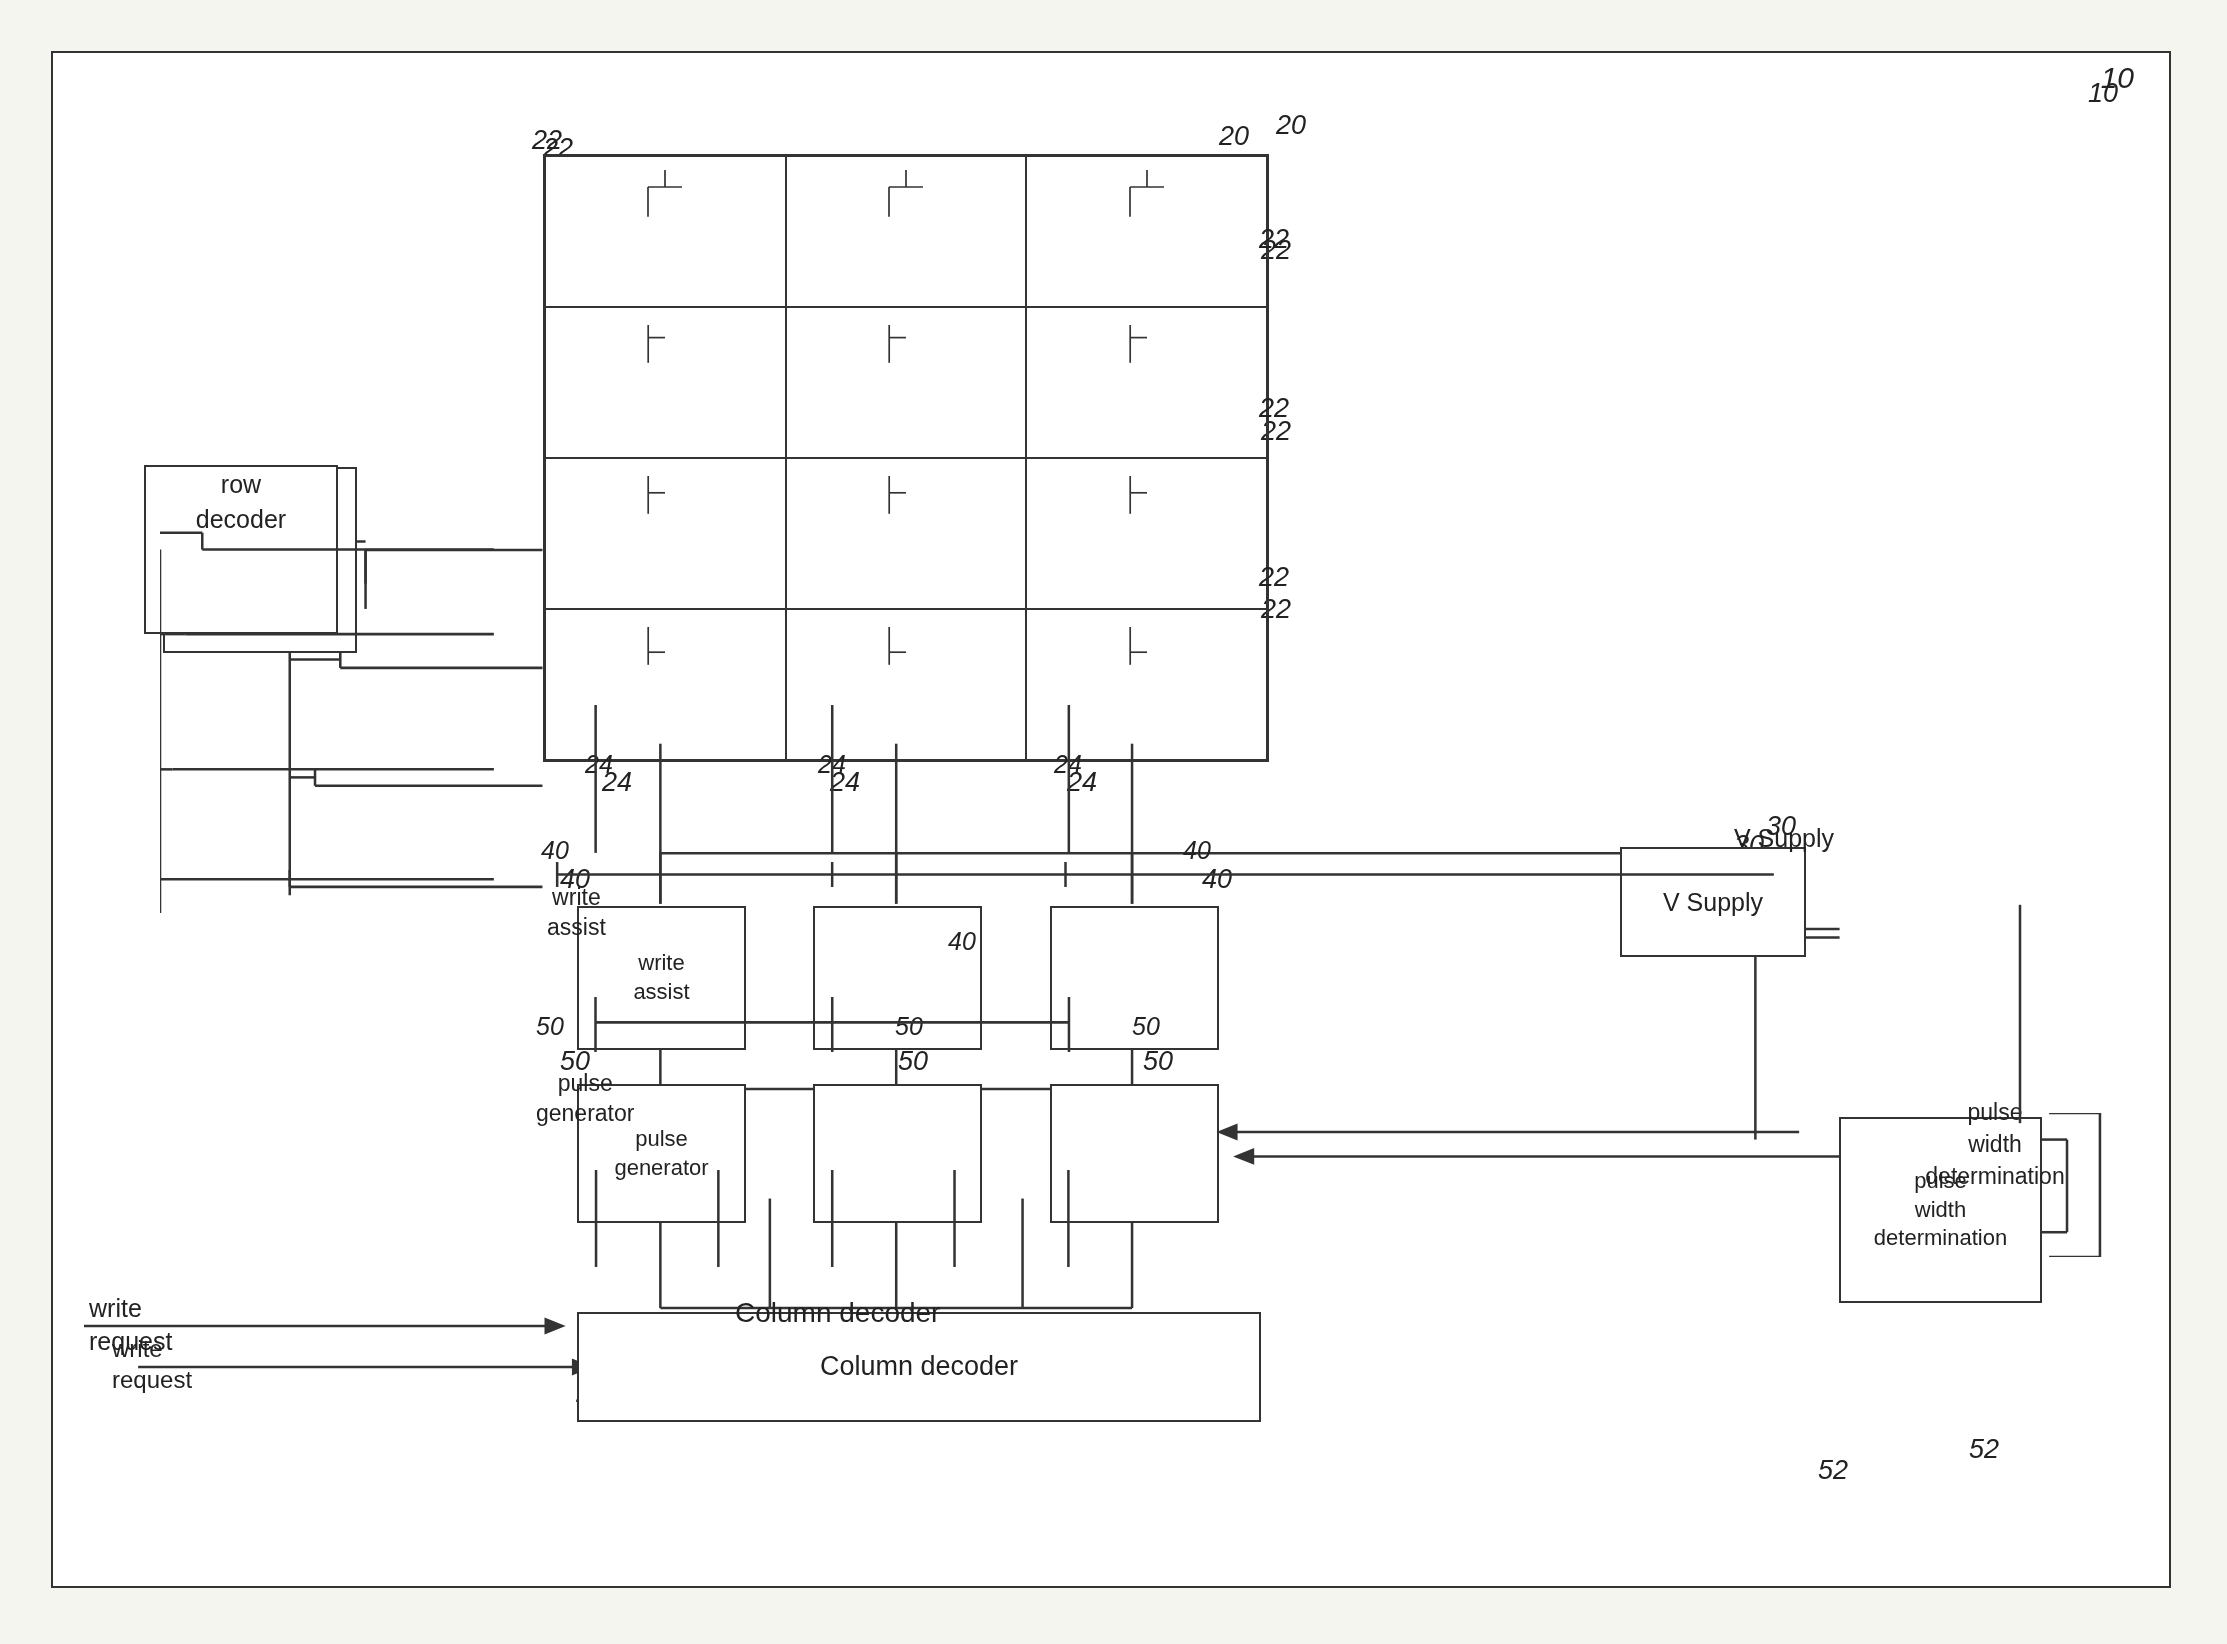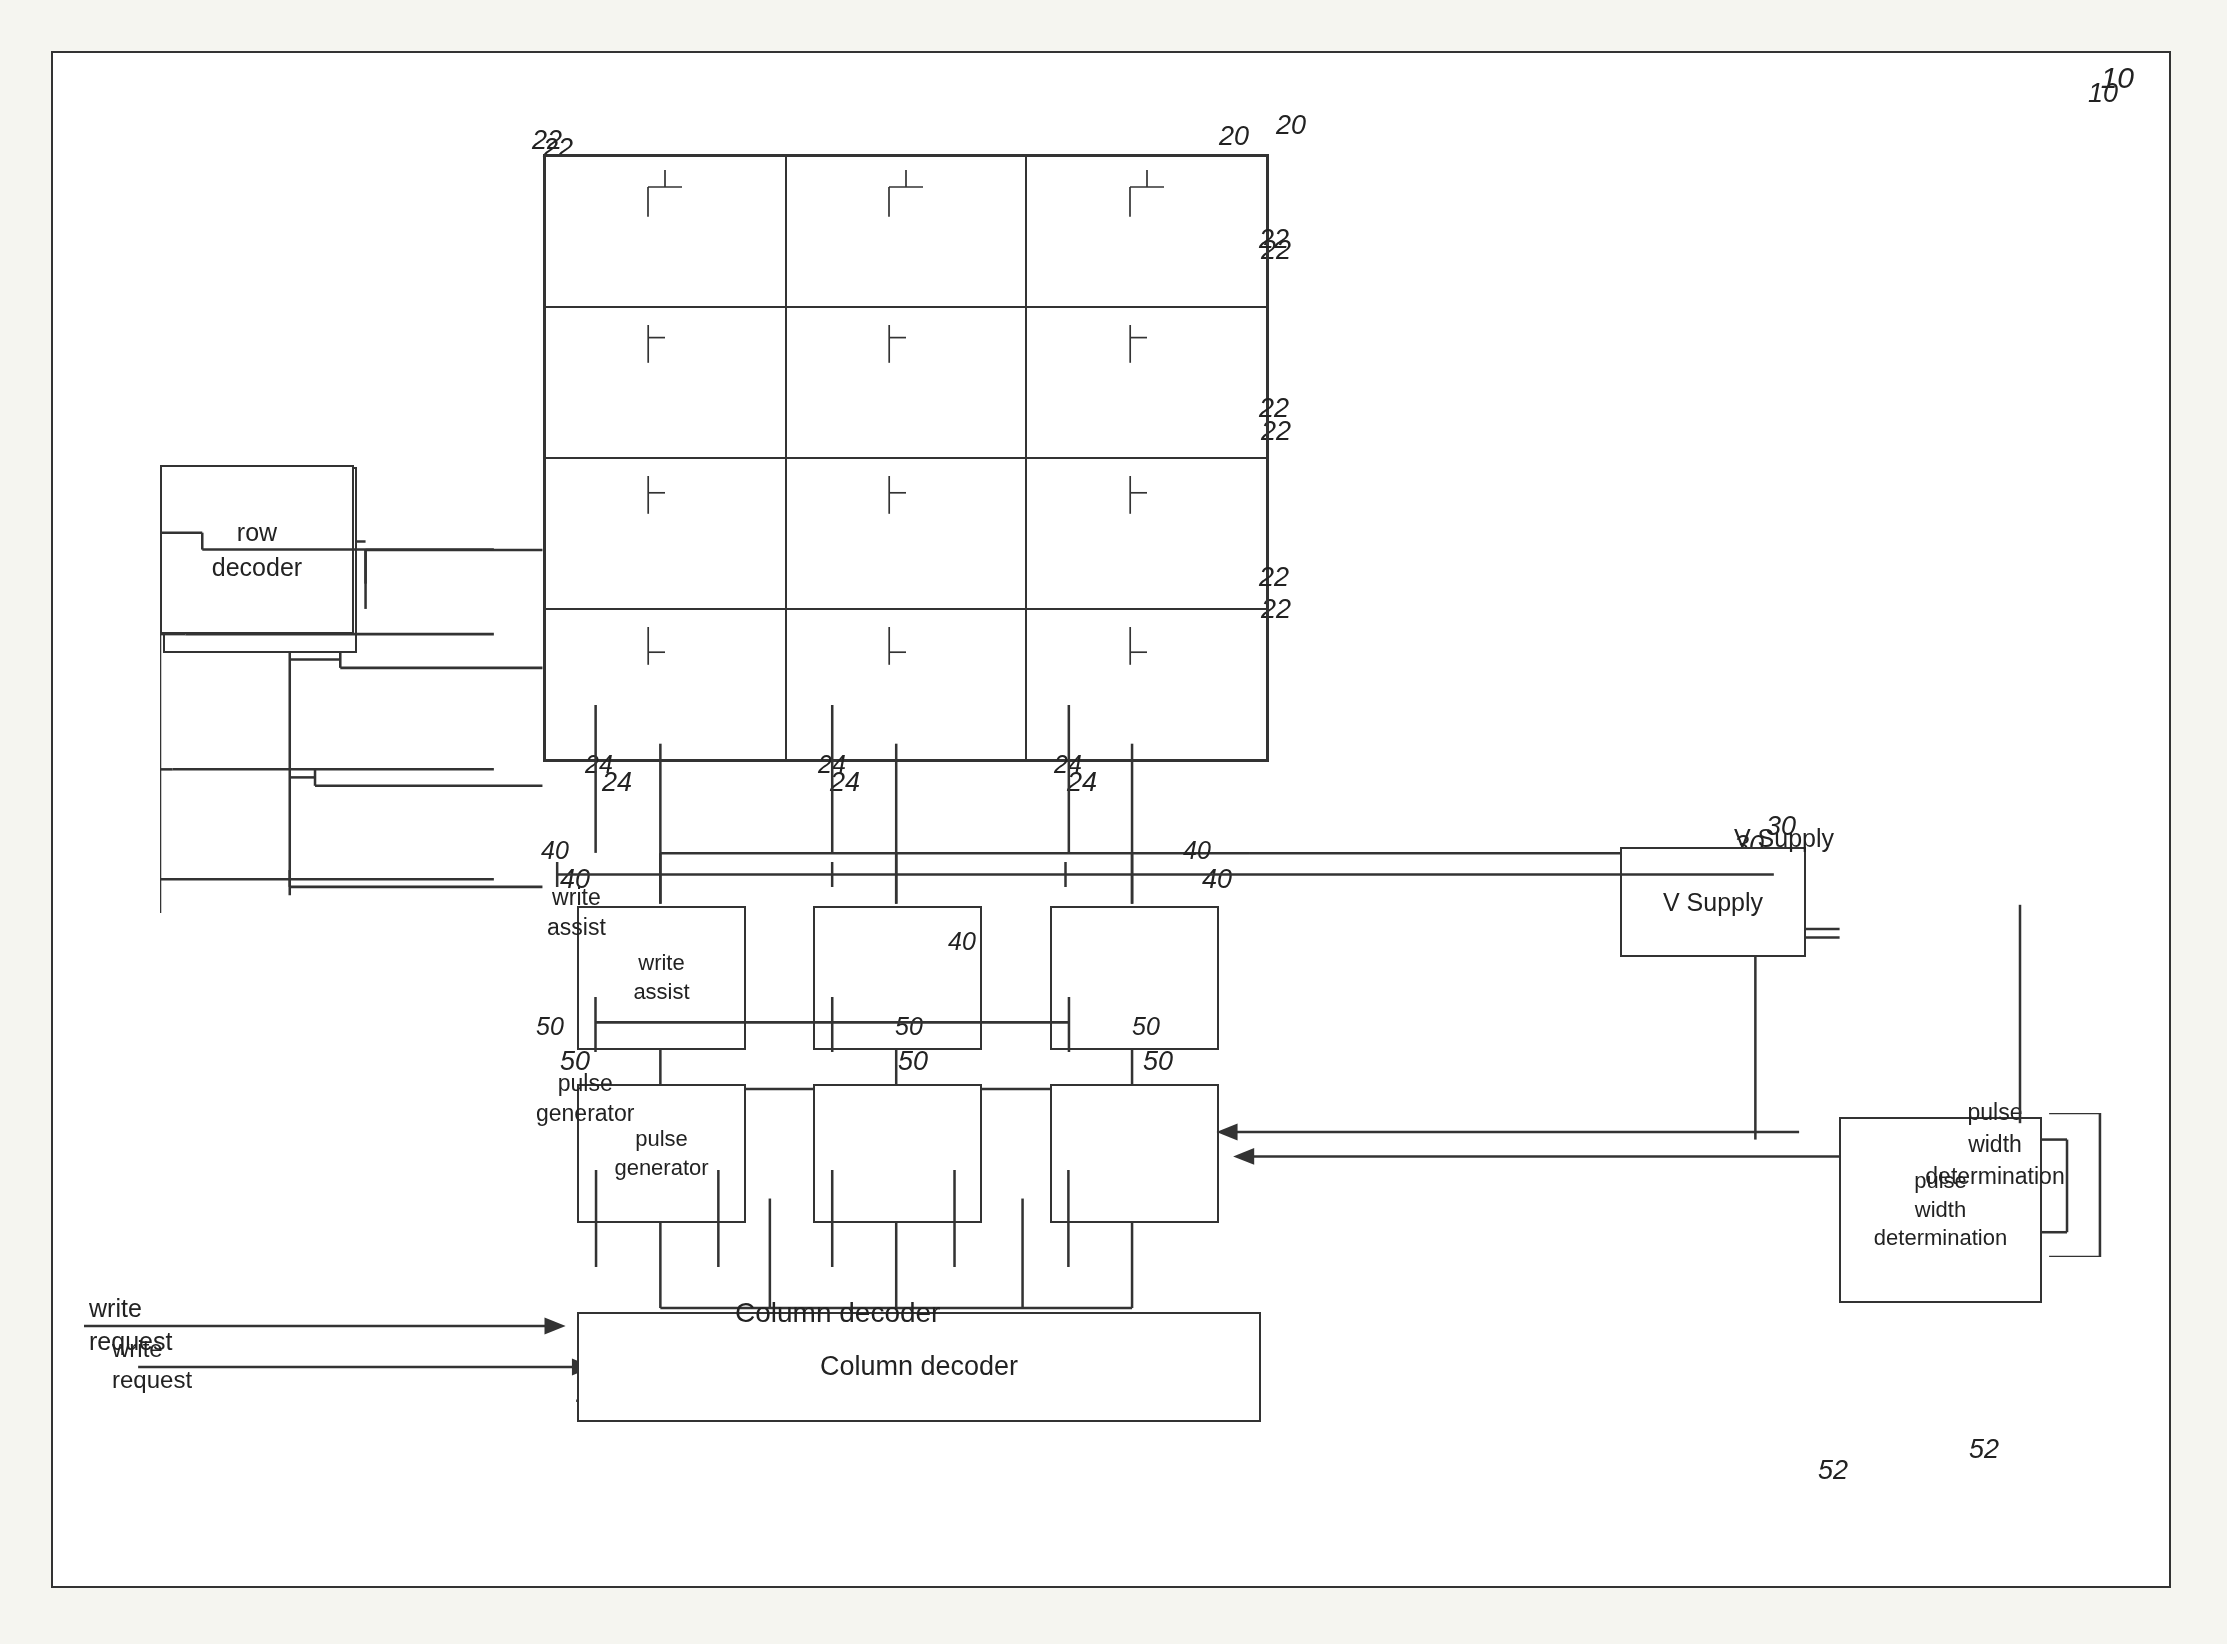--- a/index.html
+++ b/index.html
@@ -339,21 +339,21 @@
 
 <div style="position:absolute; top:1297px; left:735px; font-size:28px; color:#222; font-weight:500;">Column decoder</div>
 
 <div style="position:absolute; top:1292px; left:89px; font-size:25px; color:#222; line-height:1.3;">write<br>request</div>
 
 <svg style="position:absolute; top:1309px; left:84px; width:507px; height:34px;" viewBox="0 0 600 40" width="507" height="34">
   <line x1="0" y1="20" x2="550" y2="20" stroke="#333" stroke-width="3"></line>
   <polygon points="545,10 570,20 545,30" fill="#333"></polygon>
 </svg>
 
-<div style="position:absolute; top:465px; left:160px; width:194px; height:169px; border:2.5px solid #333; background:#fff; display:flex; align-items:center; justify-content:center; text-align:center;">
+<div style="position:absolute; top:465px; left:144px; width:194px; height:169px; border:2.5px solid #333; background:#fff; display:flex; align-items:flex-start; justify-content:center; text-align:center;">
   <span style="font-size:25px; color:#222; line-height:1.4;">row<br>decoder</span>
 </div>
 
 <svg style="position:absolute; top:465px; left:160px; width:355px; height:465px; pointer-events:none;" viewBox="0 0 420 550" width="355" height="465">
 
   <line x1="0" y1="100" x2="0" y2="530" stroke="#333" stroke-width="3"></line>
 
   <line x1="0" y1="80" x2="50" y2="80" stroke="#333" stroke-width="3"></line>
   <line x1="50" y1="80" x2="50" y2="100" stroke="#333" stroke-width="3"></line>
   <line x1="50" y1="100" x2="395" y2="100" stroke="#333" stroke-width="3"></line>

